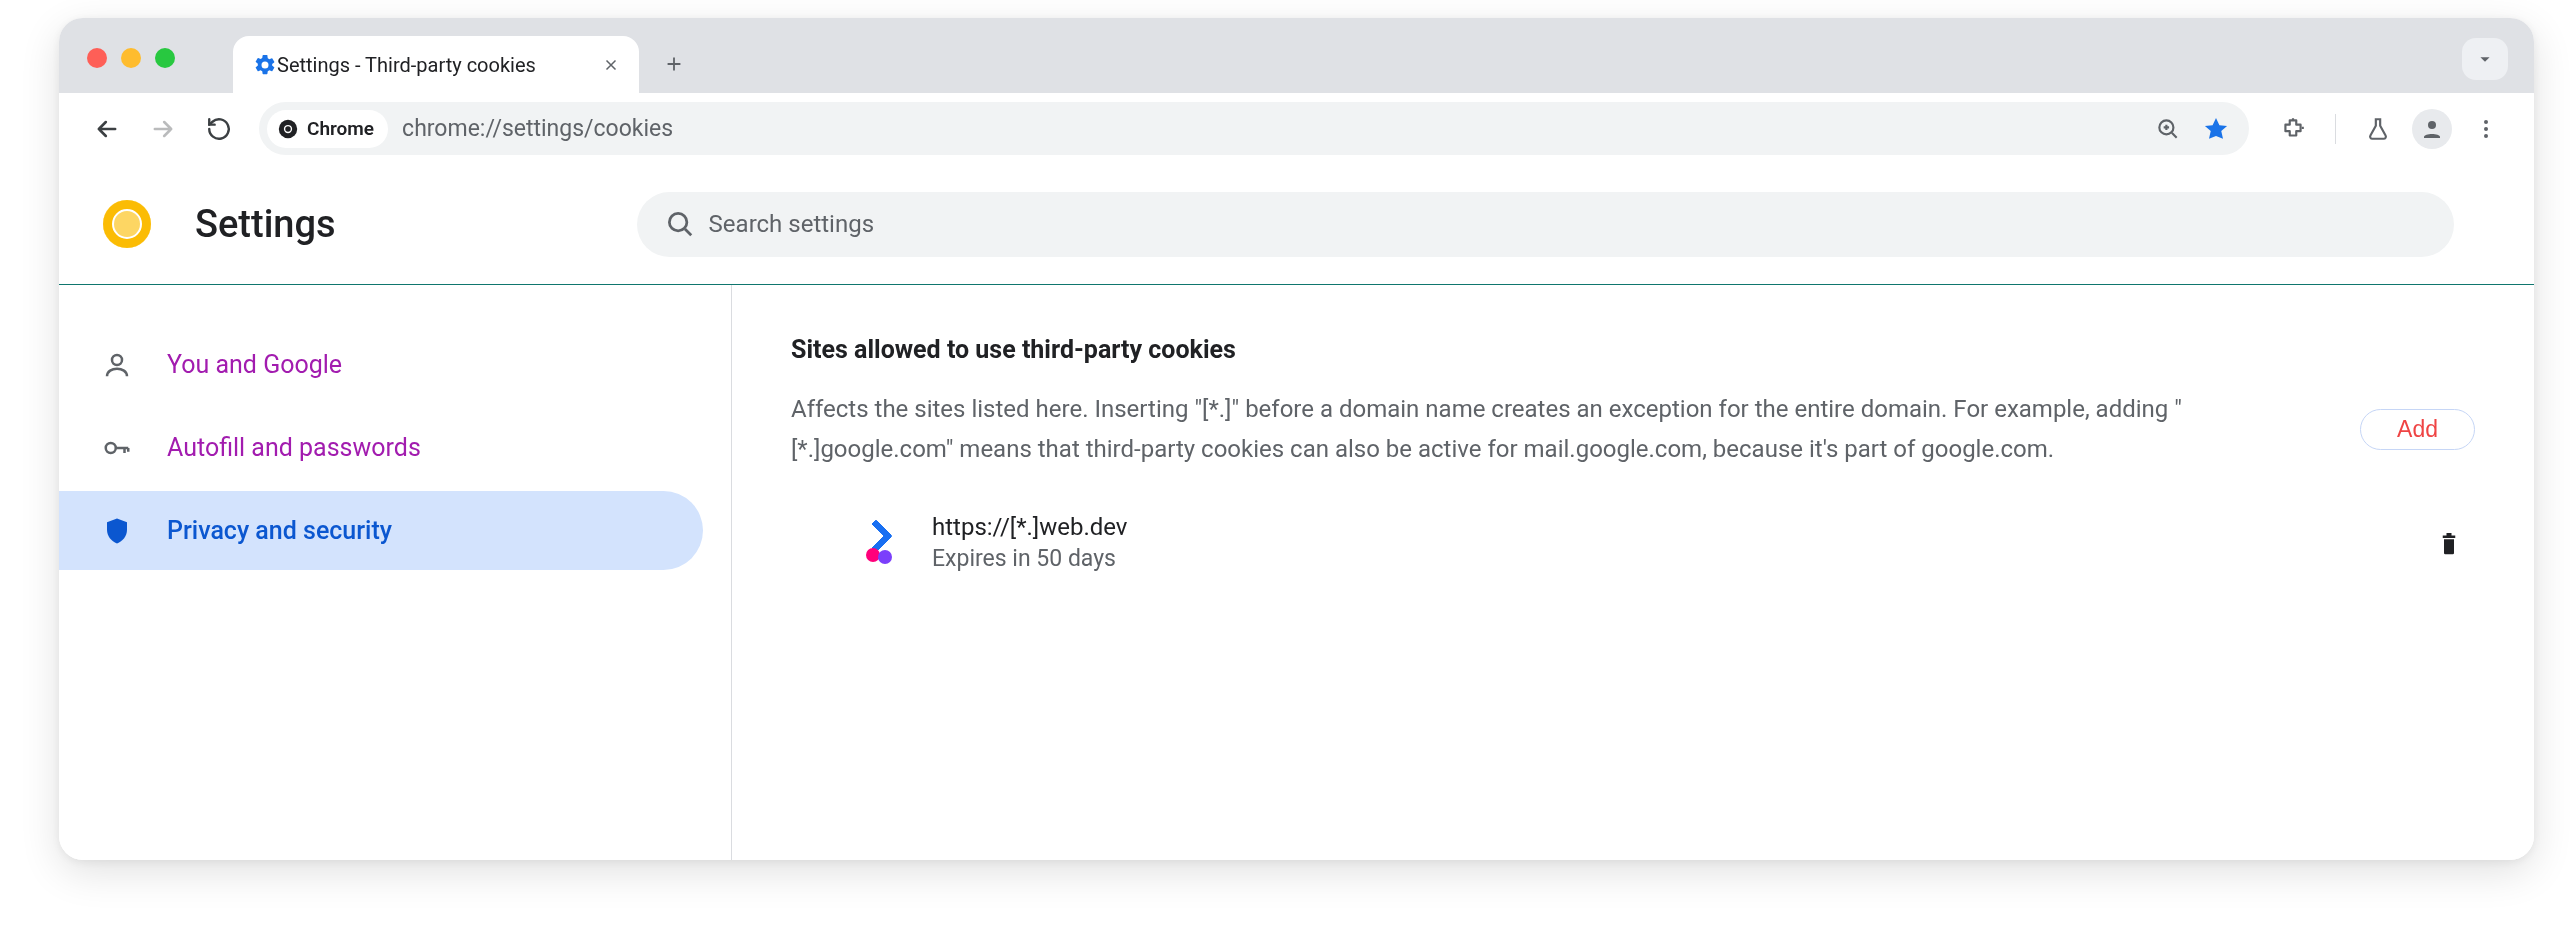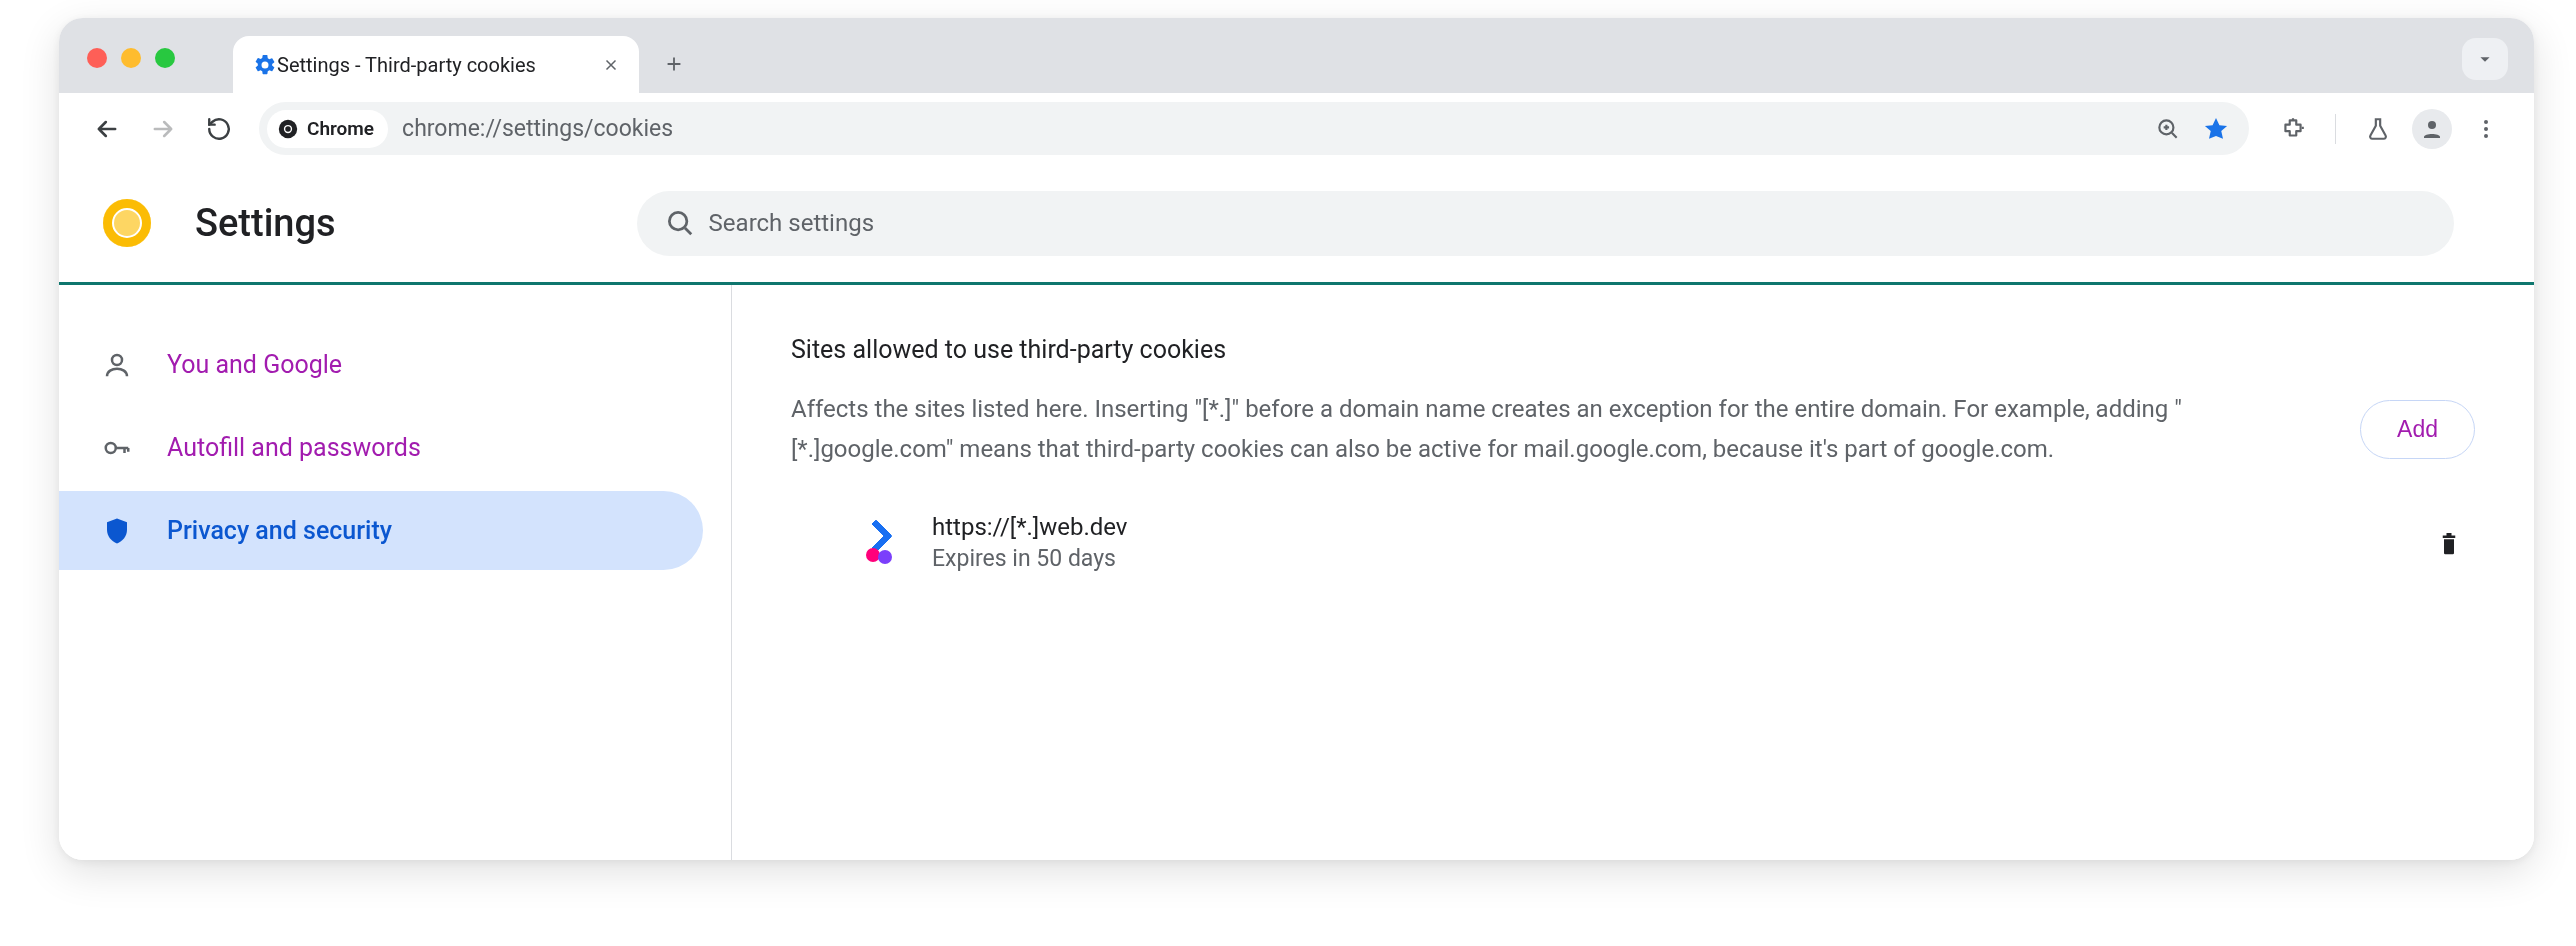--- a/index.html
+++ b/index.html
@@ -134,21 +134,21 @@
     display:flex; align-items:center; justify-content:center; color:#5f6368;
   }
 
   
   .content-area { flex:1; display:flex; flex-direction:column; background:#fff; overflow:hidden; }
 
   
   .settings-header {
     display:flex; align-items:center; height:121px;
     padding: 0 44px; gap: 44px;
-    border-bottom: 3px solid #0f766e;
+    border-bottom: 1px solid #0f766e;
   }
   .chrome-logo {
     width: 48px; height: 48px; border-radius: 50%;
     background: conic-gradient(#fbbc04 200deg, #fbbc04 360deg);
     position: relative;
     box-shadow: inset 0 0 0 9px #fbbc04, inset 0 0 0 18px #fff;
   }
   .chrome-logo::after{
     content:''; position:absolute; inset:11px;
     background:#fdd663; border-radius:50%;
@@ -177,27 +177,27 @@
     border-radius: 0 50px 50px 0;
     font-size:25px; color:#a21caf;
   }
   .side-item .side-icon { width:36px; display:flex; justify-content:center; color:#5f6368; }
   .side-item.active {
     background:#d3e3fd; color:#0b57d0; font-weight:500;
   }
   .side-item.active .side-icon { color:#0b57d0; }
 
   .main-panel { flex:1; padding: 50px 59px; overflow:auto; }
-  .section-title { font-size:25px; color:#202124; margin-bottom:26px; }
+  .section-title { font-size:25px; color:#202124; margin-bottom:26px;font-weight:bold; }
   .section-row { display:flex; align-items:center; gap:40px; margin-bottom:28px; }
   .section-desc { font-size:24px; line-height:1.65; color:#5f6368; flex:1; }
   .add-btn {
-    border:1px solid #c6d6f6; color:#a21caf; background:transparent;
+    border:1px solid #c6d6f6; color:#ef4444; background:transparent;
     font-size:23px; font-weight:500;
-    height:59px; padding:10px 36px; border-radius:30px;
+    height:41px; padding:10px 36px; border-radius:30px;
     display:flex; align-items:center;
   }
 
   .entry-row {
     display:flex; align-items:center; gap:30px;
     padding: 16px 4px 16px 69px;
   }
   .entry-icon {
     width:42px; height:42px;
     display:flex; align-items:center; justify-content:center;

